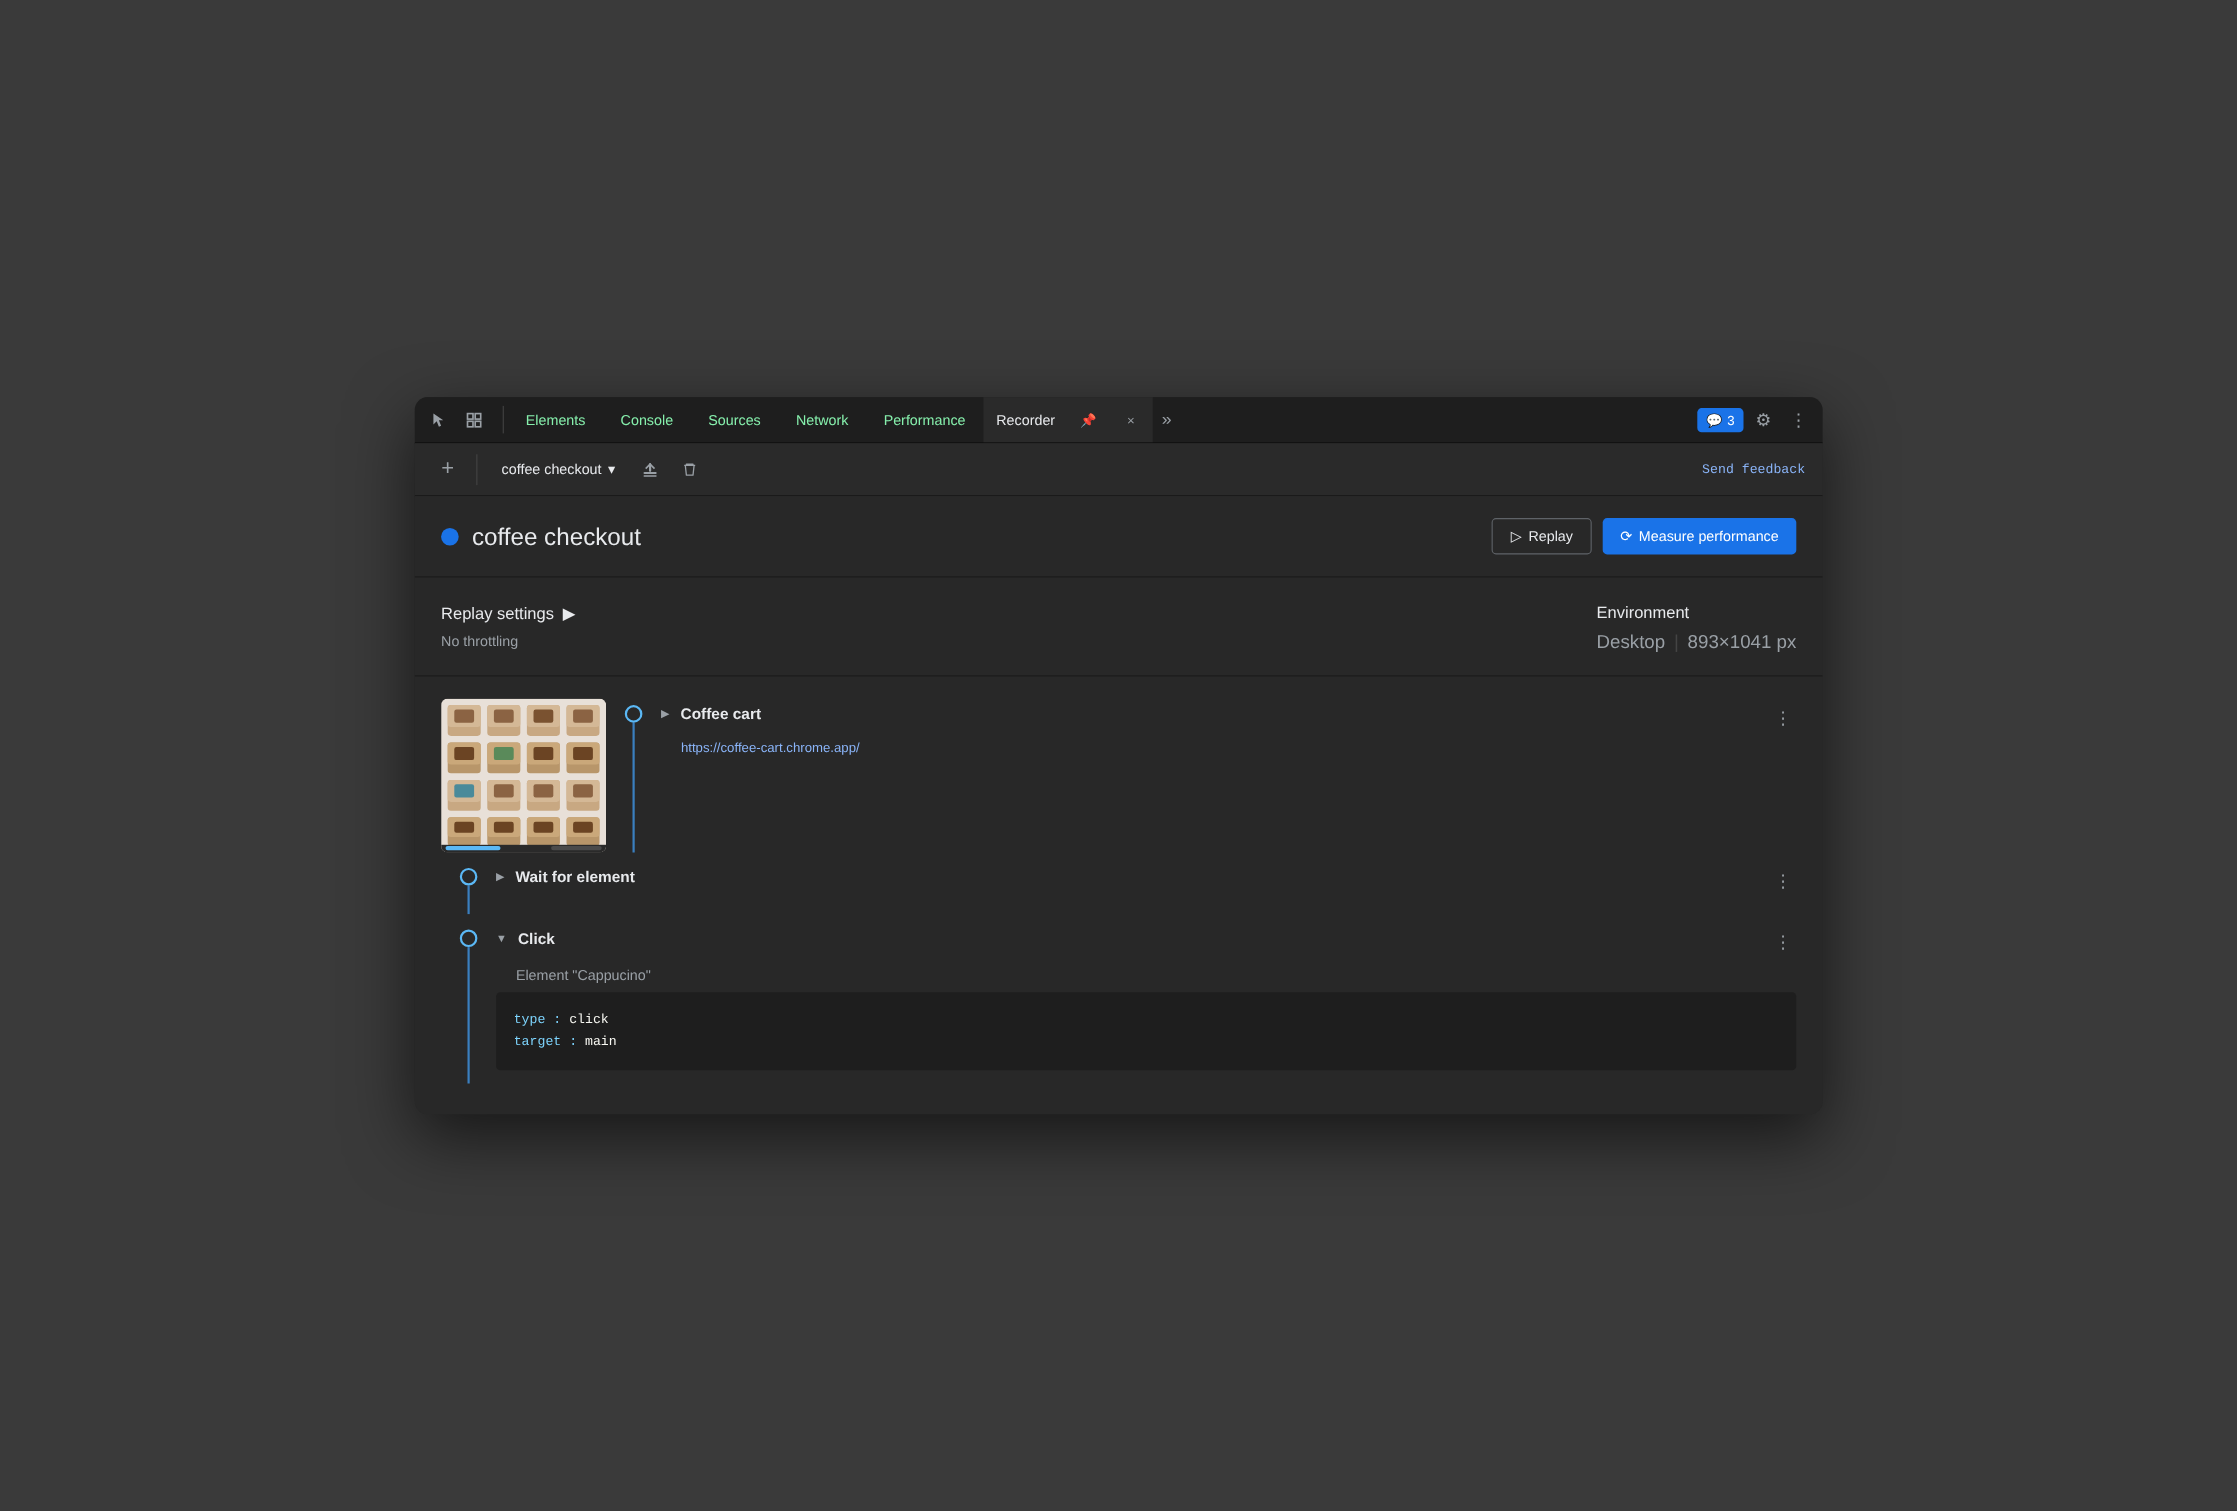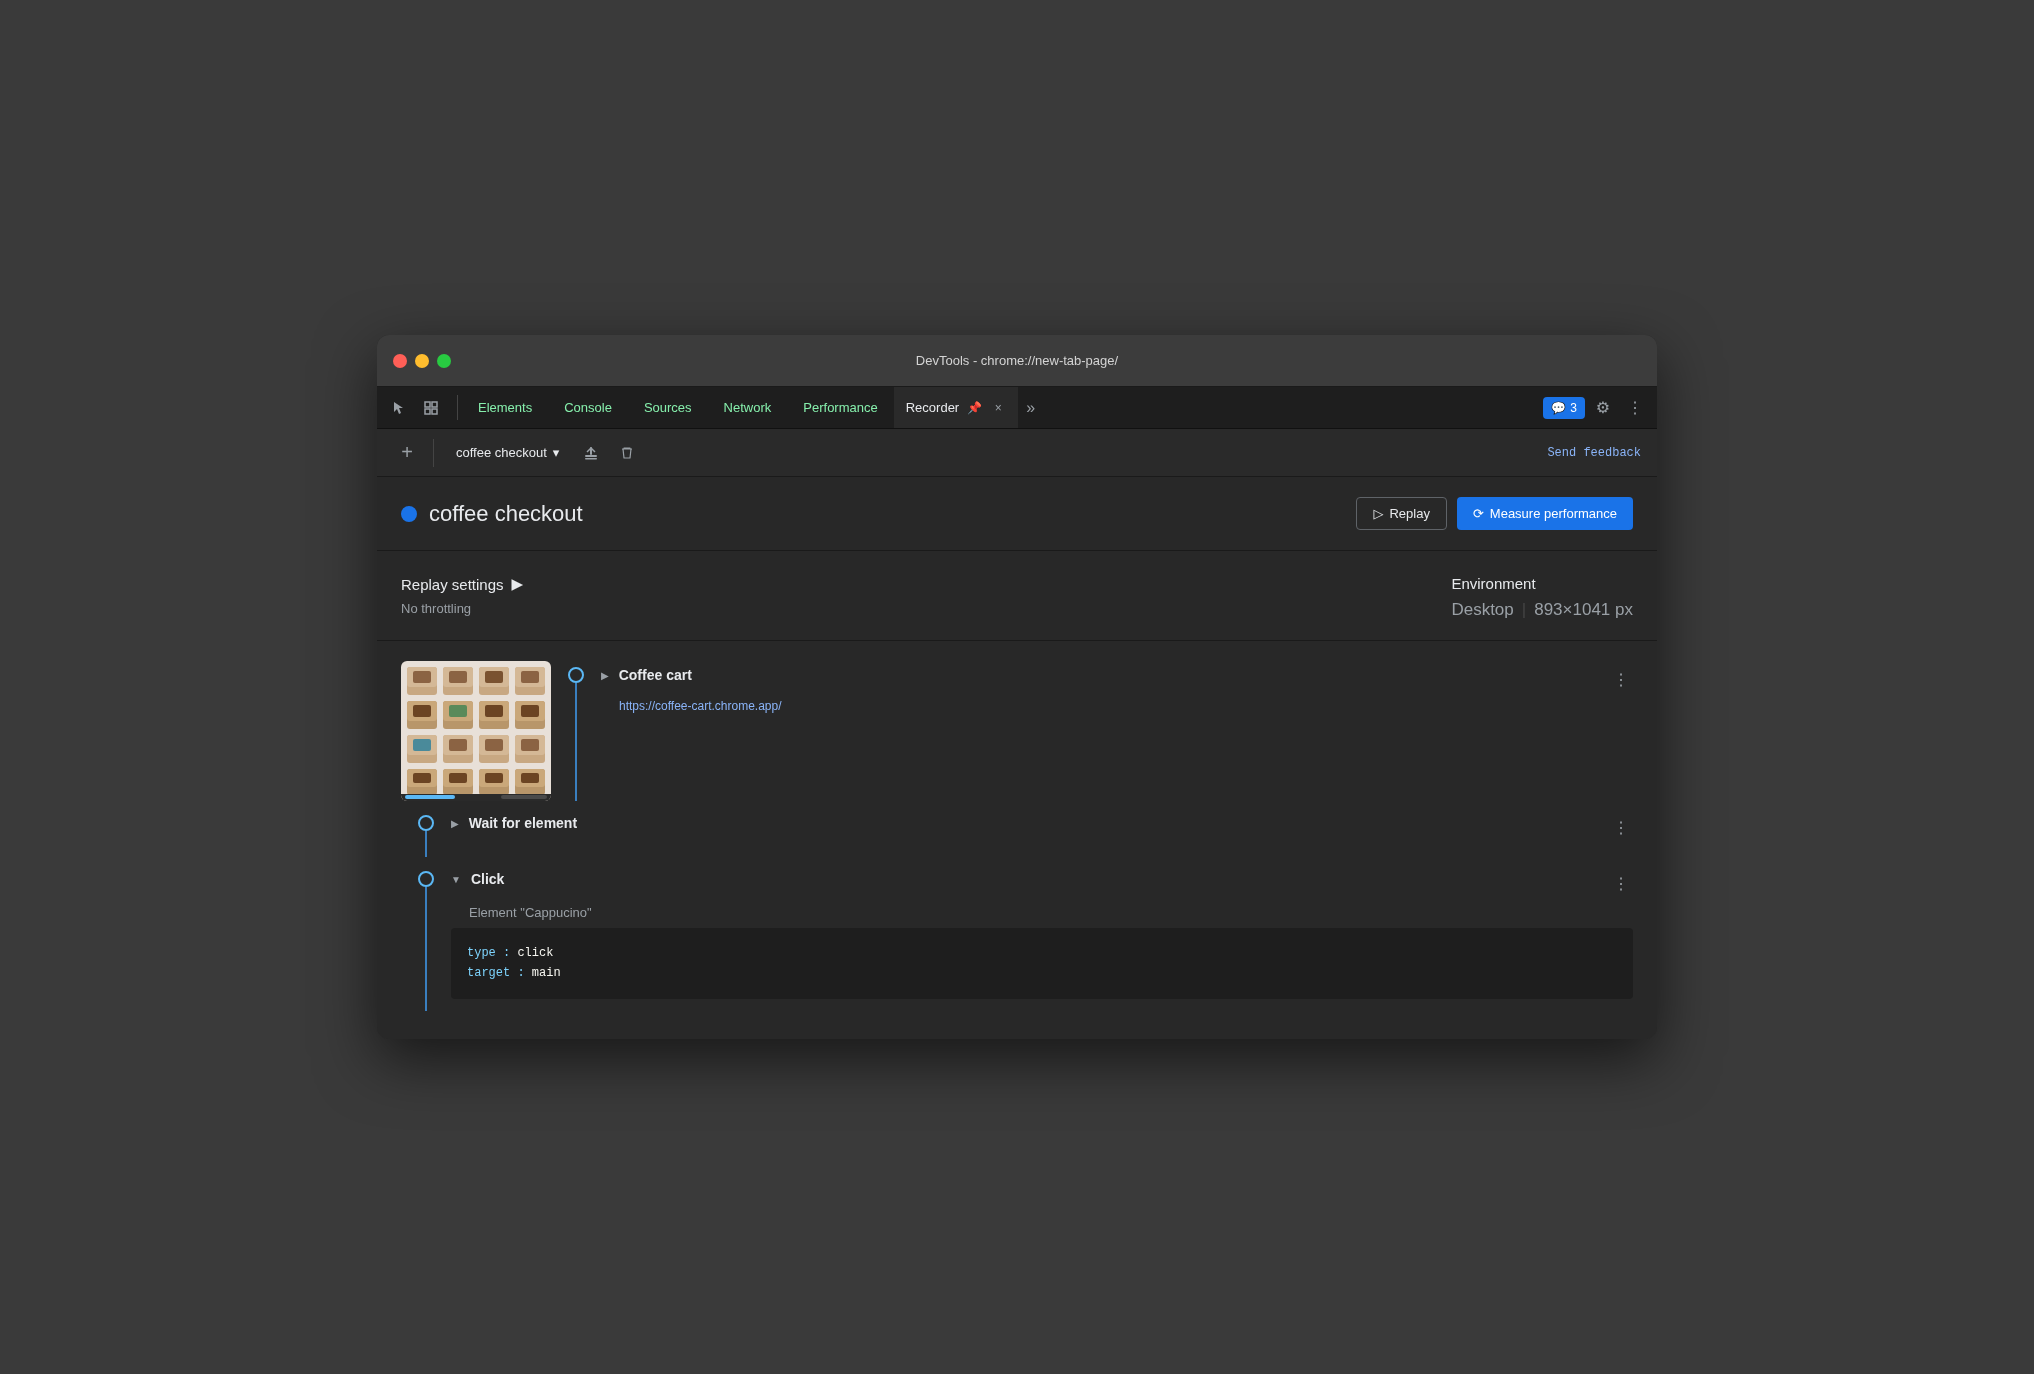--- a/index.html
+++ b/index.html
@@ -94,21 +94,21 @@
       color: #86efac;
       font-size: 13px;
       cursor: pointer;
       white-space: nowrap;
       border-bottom: 2px solid transparent;
       margin-bottom: -1px;
     }
     .tab-recorder {
       display: flex;
       align-items: center;
-      gap: 8px;
+      gap: 23px;
       padding: 0 12px;
       background: #2a2a2a;
       color: #e8eaed;
       font-size: 13px;
       cursor: pointer;
     }
     .tab-recorder-pin {
       font-size: 12px;
     }
     .tab-close-btn {
@@ -433,28 +433,20 @@
       color: #9aa0a6;
       font-size: 10px;
       margin-right: 4px;
     }
   </style>
 </head>
 <body>
 
 <div class="window">
 
-  <div class="titlebar">
-    <div class="titlebar-buttons">
-      <button class="tb-btn tb-close"></button>
-      <button class="tb-btn tb-min"></button>
-      <button class="tb-btn tb-max"></button>
-    </div>
-    <span class="titlebar-title">DevTools - chrome://new-tab-page/</span>
-  </div>
 
   <div class="tabs-bar">
     <div class="tab-icons">
       <button class="tab-icon-btn">
         <svg width="16" height="16" viewBox="0 0 16 16" fill="none">
           <path d="M3 2L3 12L6 9L8 14L10 13L8 8L12 8L3 2Z" fill="#9aa0a6"></path>
         </svg>
       </button>
       <button class="tab-icon-btn">
         <svg width="16" height="16" viewBox="0 0 16 16" fill="none">

